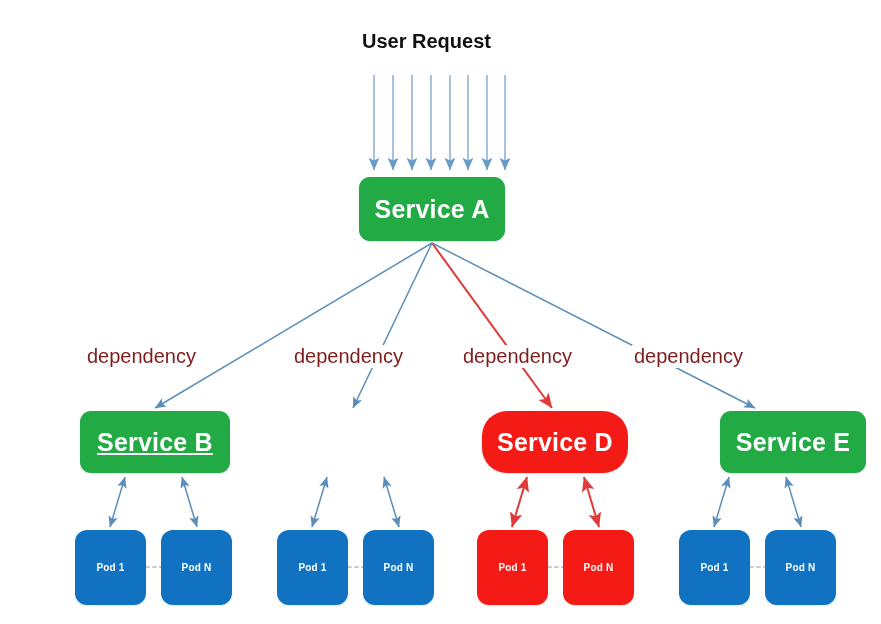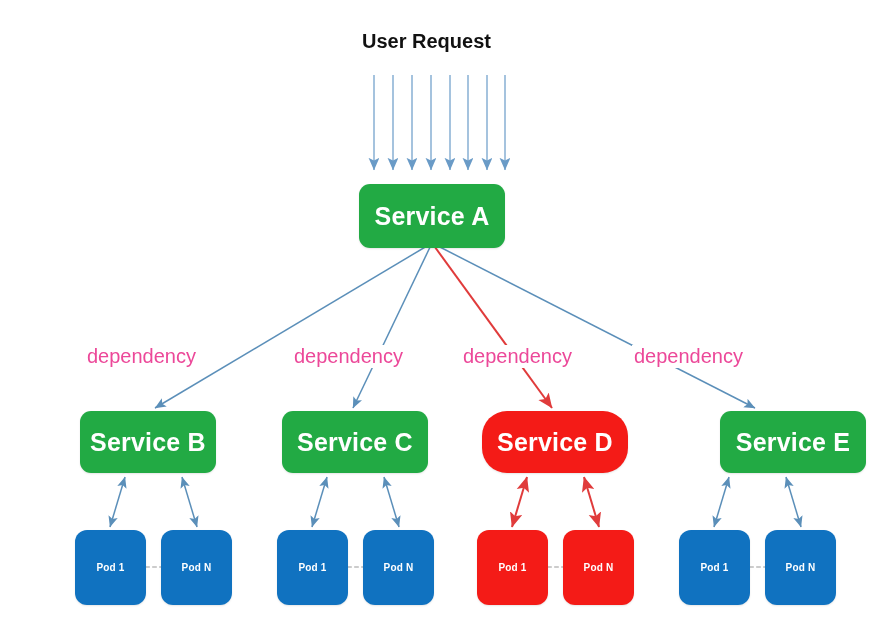--- a/index.html
+++ b/index.html
@@ -58,21 +58,21 @@
   .caption {
     position: absolute;
     color: #111111;
     font-size: 20px;
     font-weight: 600;
     white-space: nowrap;
     z-index: 2;
   }
   .dep-label {
     position: absolute;
-    color: #ec4899;
+    color: #7f1d1d;
     font-size: 20px;
     font-weight: 500;
     white-space: nowrap;
     z-index: 4;
     background: #ffffff;
     padding: 0 2px;
   }
 </style>
 </head>
 <body>
@@ -133,34 +133,31 @@
     <g stroke="#cccccc" stroke-width="2.2" stroke-dasharray="3 4" stroke-linecap="round">
       <line x1="146" y1="567" x2="161" y2="567"></line>
       <line x1="348" y1="567" x2="363" y2="567"></line>
       <line x1="548" y1="567" x2="563" y2="567"></line>
       <line x1="750" y1="567" x2="765" y2="567"></line>
     </g>
   </svg>
 
   <div class="caption" style="left:362px; top:30px;">User Request</div>
 
-  <div class="node service-node service-green" style="left:359px; top:184px; width:146px; height:64px;">
+  <div class="node service-node service-green" style="left:359px; top:177px; width:146px; height:64px;">
     <span>Service A</span>
   </div>
 
   <div class="dep-label" style="left:85px; top:345px;">dependency</div>
   <div class="dep-label" style="left:292px; top:345px;">dependency</div>
   <div class="dep-label" style="left:461px; top:345px;">dependency</div>
   <div class="dep-label" style="left:632px; top:345px;">dependency</div>
 
-  <div class="node service-node service-green" style="left:80px; top:411px; width:136px; height:62px;">
+  <div class="node service-node service-green" style="left:80px; top:411px; width:150px; height:62px;text-decoration:underline;">
     <span>Service B</span>
-  </div>
-  <div class="node service-node service-green" style="left:282px; top:411px; width:146px; height:62px;">
-    <span>Service C</span>
   </div>
   <div class="node service-node service-red" style="left:482px; top:411px; width:146px; height:62px;border-radius:25px;">
     <span>Service D</span>
   </div>
   <div class="node service-node service-green" style="left:684px; top:411px; width:146px; height:62px;margin-left:36px;">
     <span>Service E</span>
   </div>
 
   <div class="node pod-node pod-blue" style="left:75px; top:530px; width:71px; height:75px;">
     <span>Pod 1</span>

